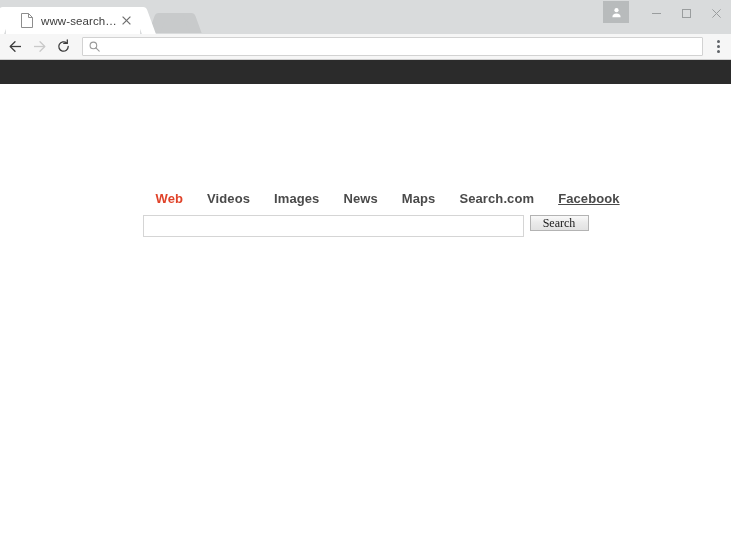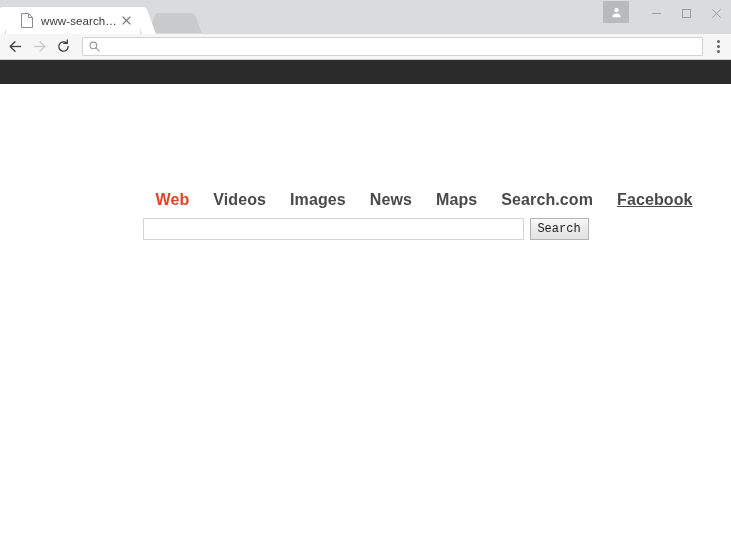--- a/index.html
+++ b/index.html
@@ -236,21 +236,21 @@
   .search-wrap { width: 446px; }
 
   .navlinks {
     display: flex;
     align-items: baseline;
     gap: 0px;
     padding-left: 13px;
     margin-bottom: 9px;
   }
   .navlink {
-    font-size: 16px;
+    font-size: 13px;
     font-weight: bold;
     color: #4a4a4a;
     margin-right: 24px;
     white-space: nowrap;
     letter-spacing: 0.1px;
   }
   .navlink:last-child { margin-right: 0; text-decoration: underline; }
   .navlink.active { color: #e0432a; }
 
   .searchbar {
@@ -267,24 +267,24 @@
     font-family: "Liberation Sans", sans-serif;
     font-size: 12px;
     color: #222;
     padding: 0 5px;
     outline: none;
     border-radius: 0;
   }
   .search-button {
     flex: 0 0 auto;
     width: 59px;
-    height: 22px;
+    height: 16px;
     border: 1px solid #b3b3b3;
     background: linear-gradient(to bottom, #f9f9f9 0%, #eaeaea 50%, #e2e2e2 100%);
-    font-family: Liberation Mono, monospace;
+    font-family: Liberation Serif, serif;
     font-size: 12px;
     color: #1a1a1a;
     cursor: pointer;
     border-radius: 0;
     line-height: 1;
     padding: 0;
   }
 </style>
 </head>
 <body>

